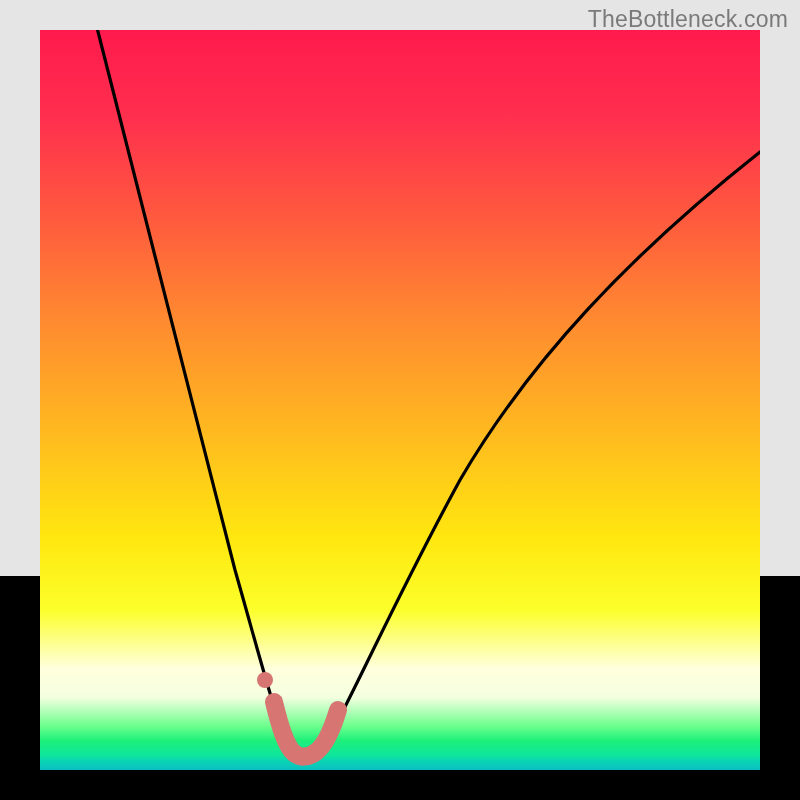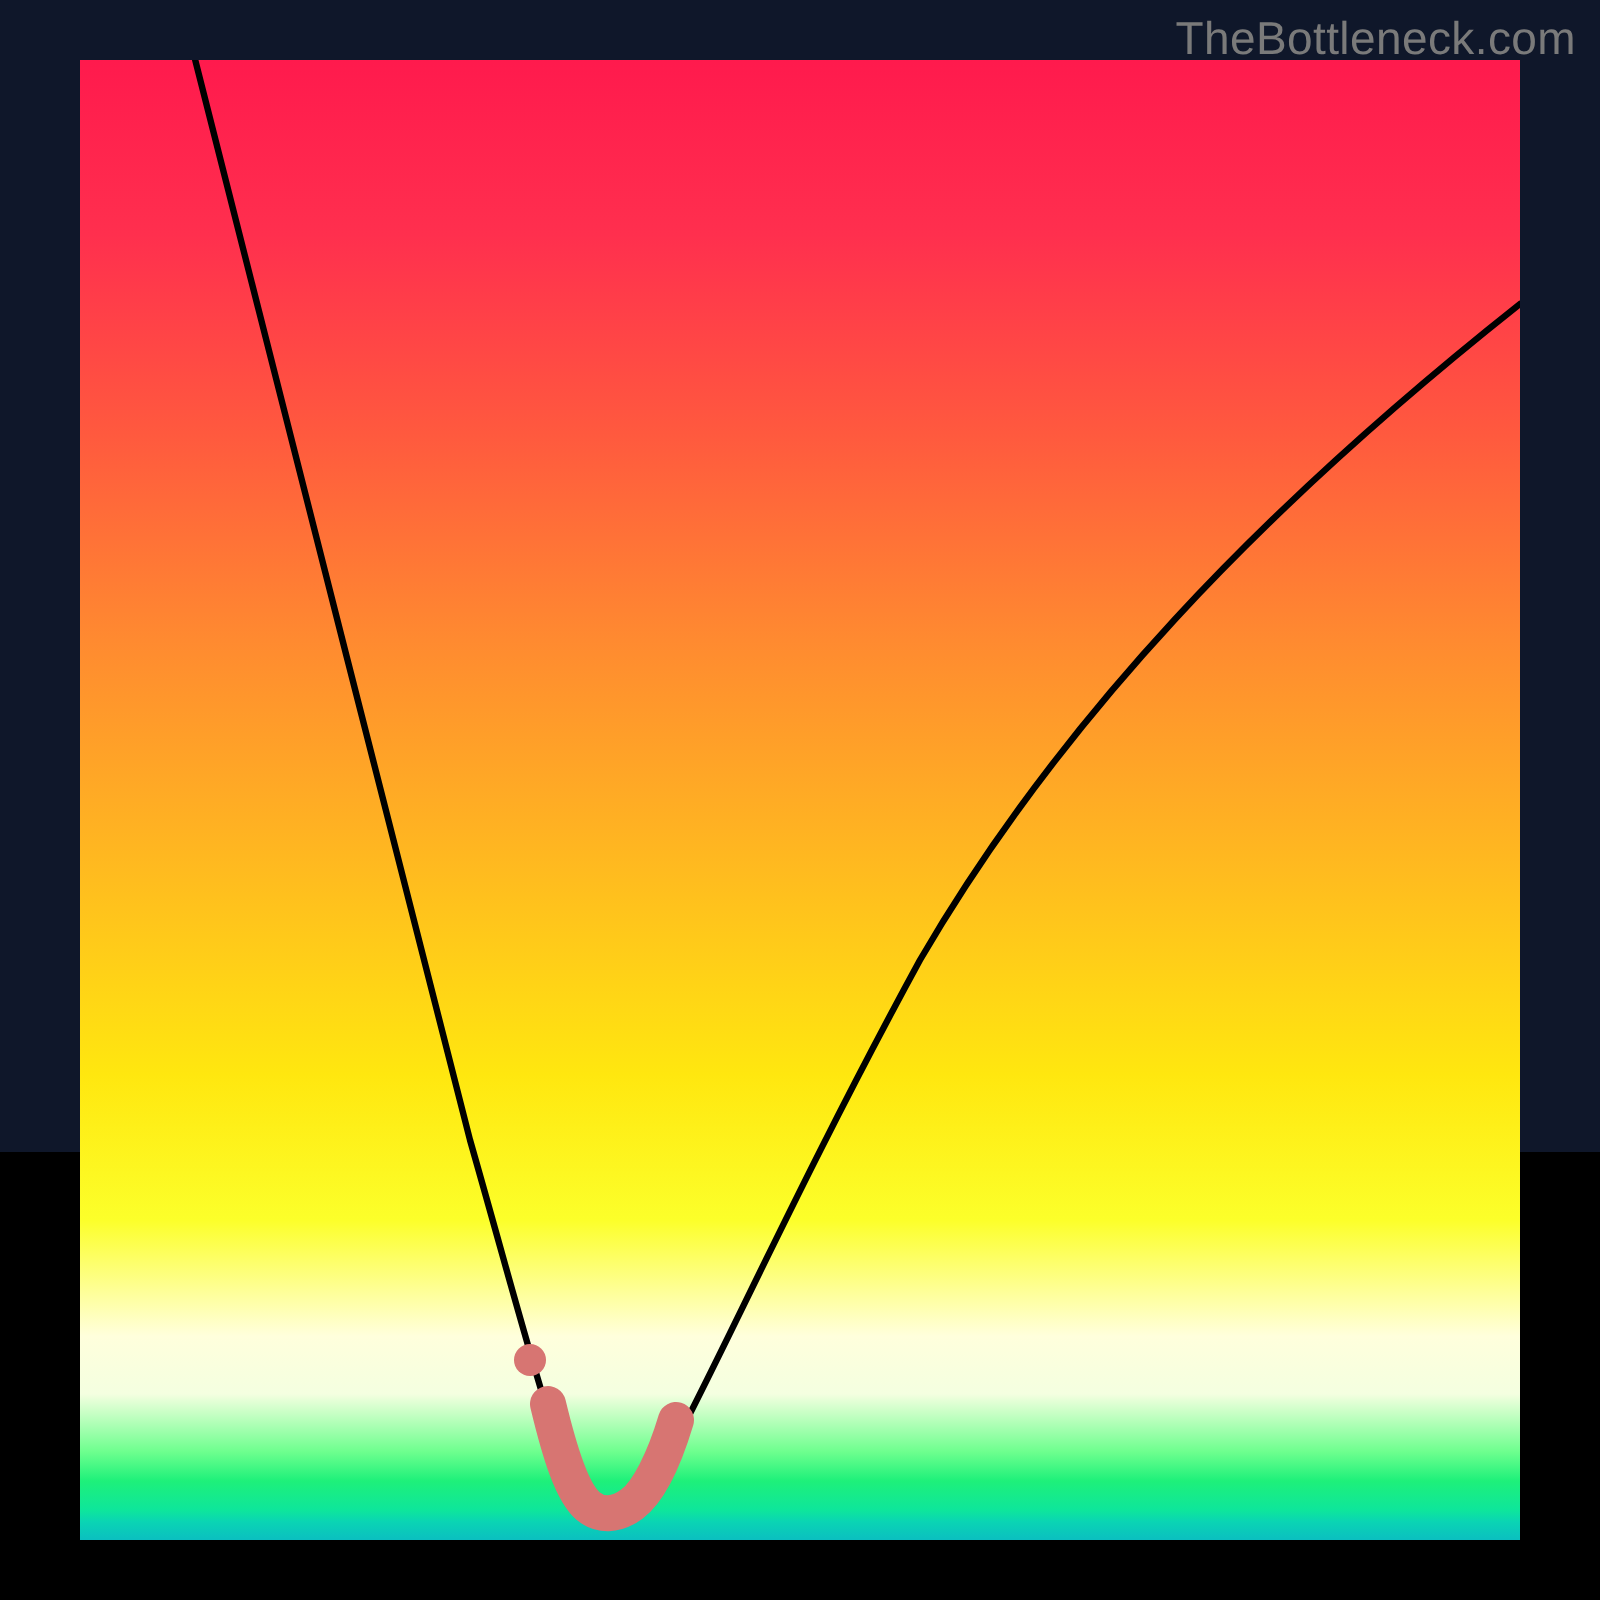--- a/index.html
+++ b/index.html
@@ -10,21 +10,21 @@
     background: #000;
     font-family: Arial, Helvetica, sans-serif;
     overflow: hidden;
   }
   .frame {
     position: absolute;
     left: 0;
     top: 0;
     width: 800px;
     height: 576px;
-    background: #0f172a;
+    background: #e5e5e5;
   }
   .plot {
     position: absolute;
     left: 40px;
     top: 30px;
     width: 720px;
     height: 740px;
     overflow: hidden;
   }
   .grad {

